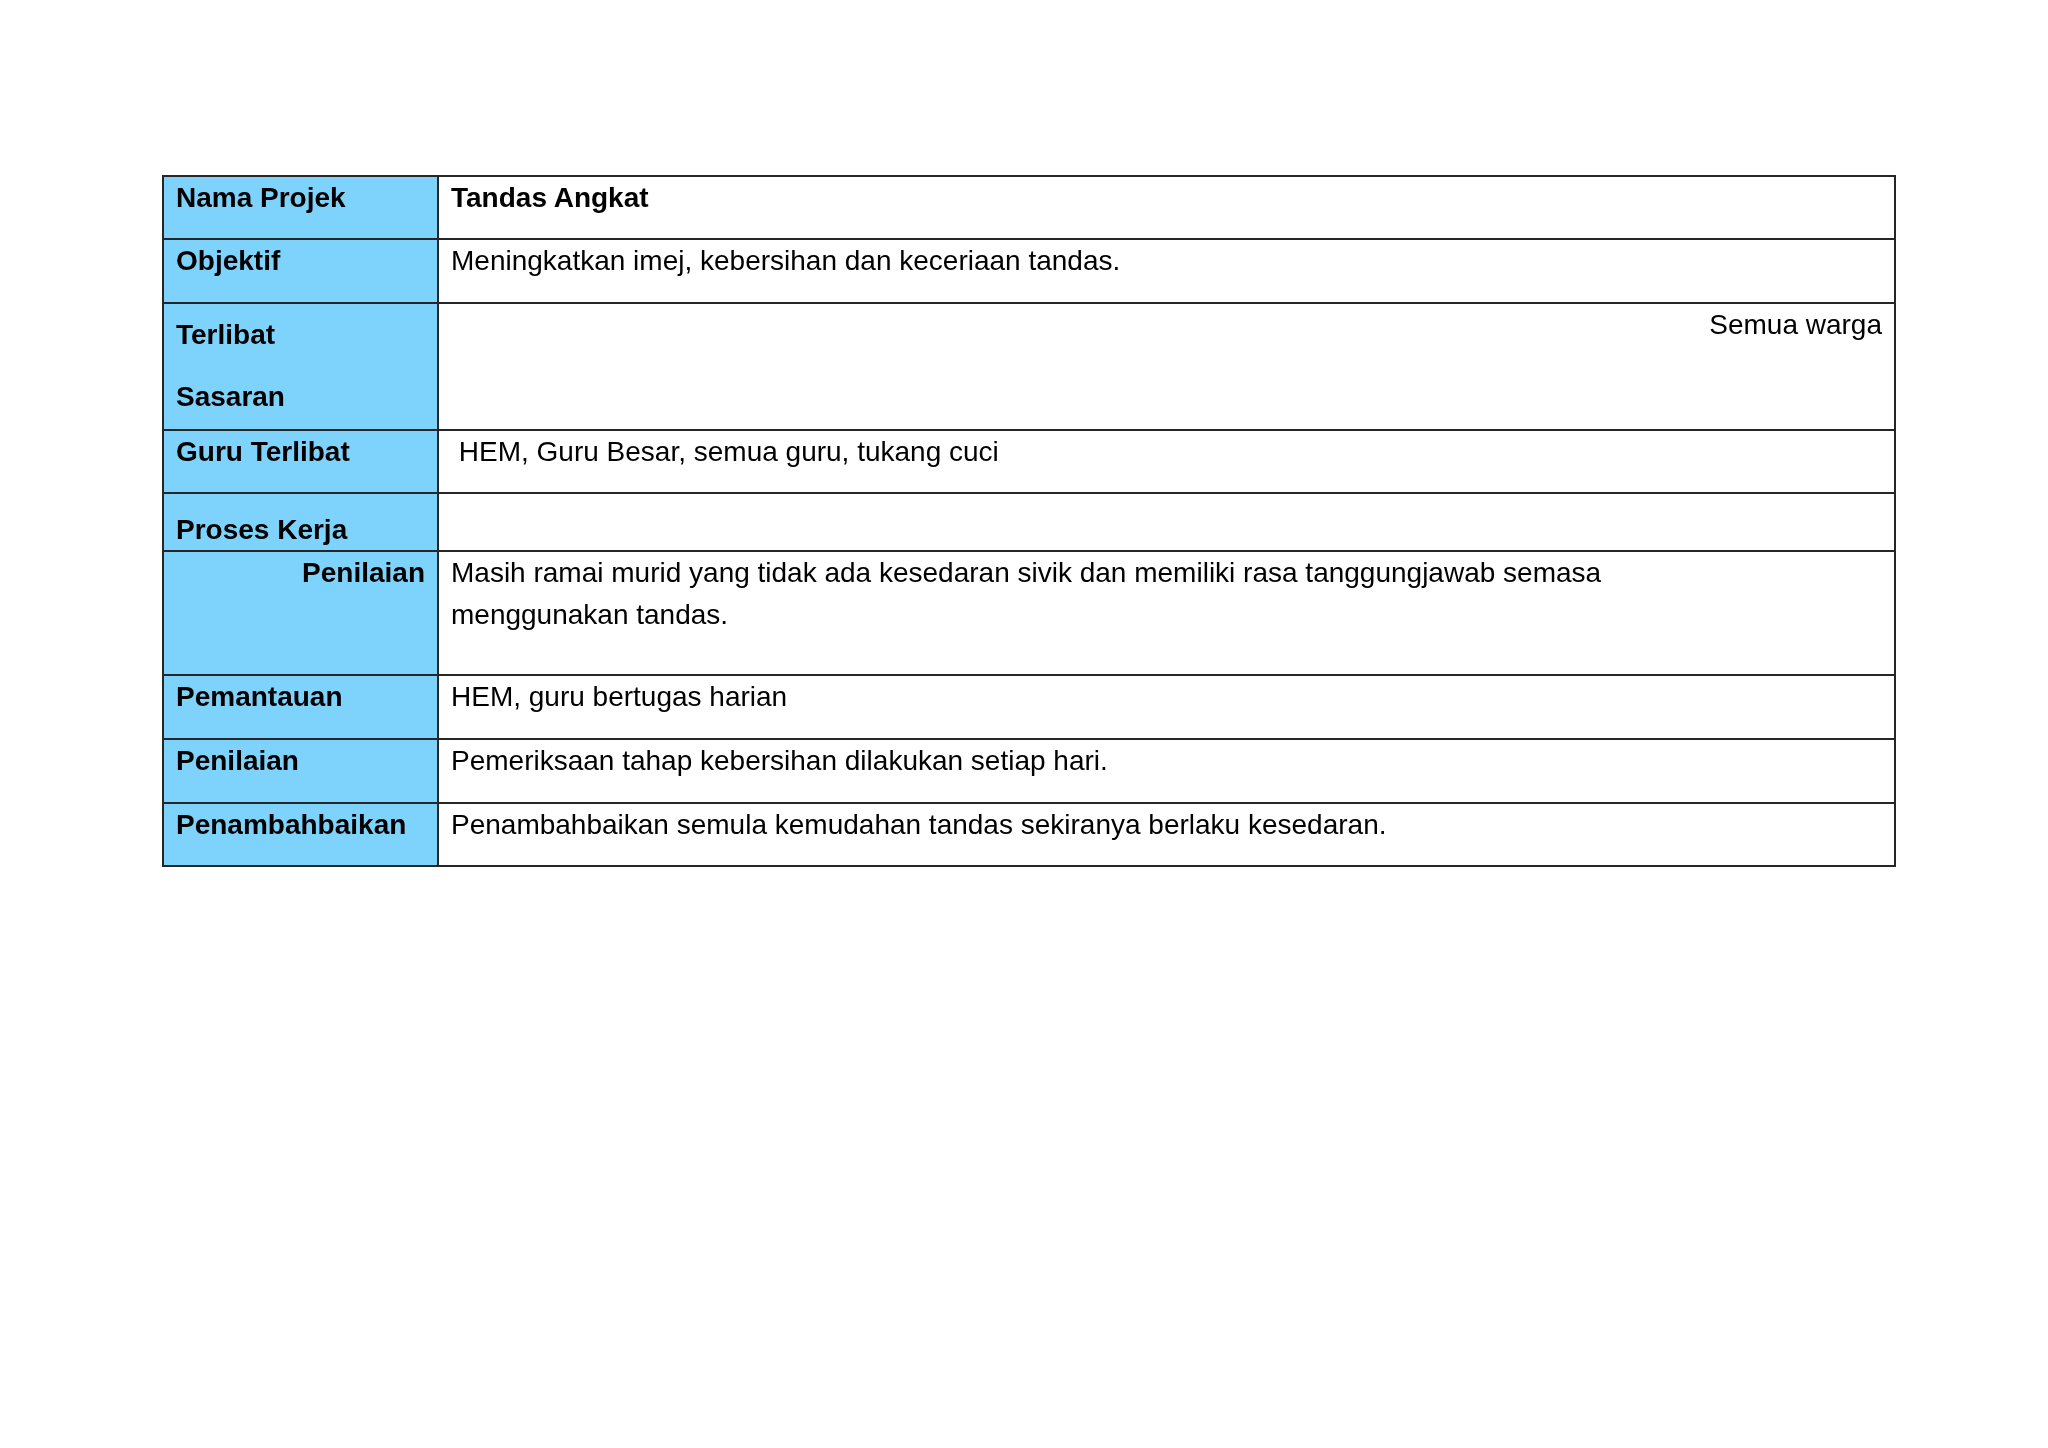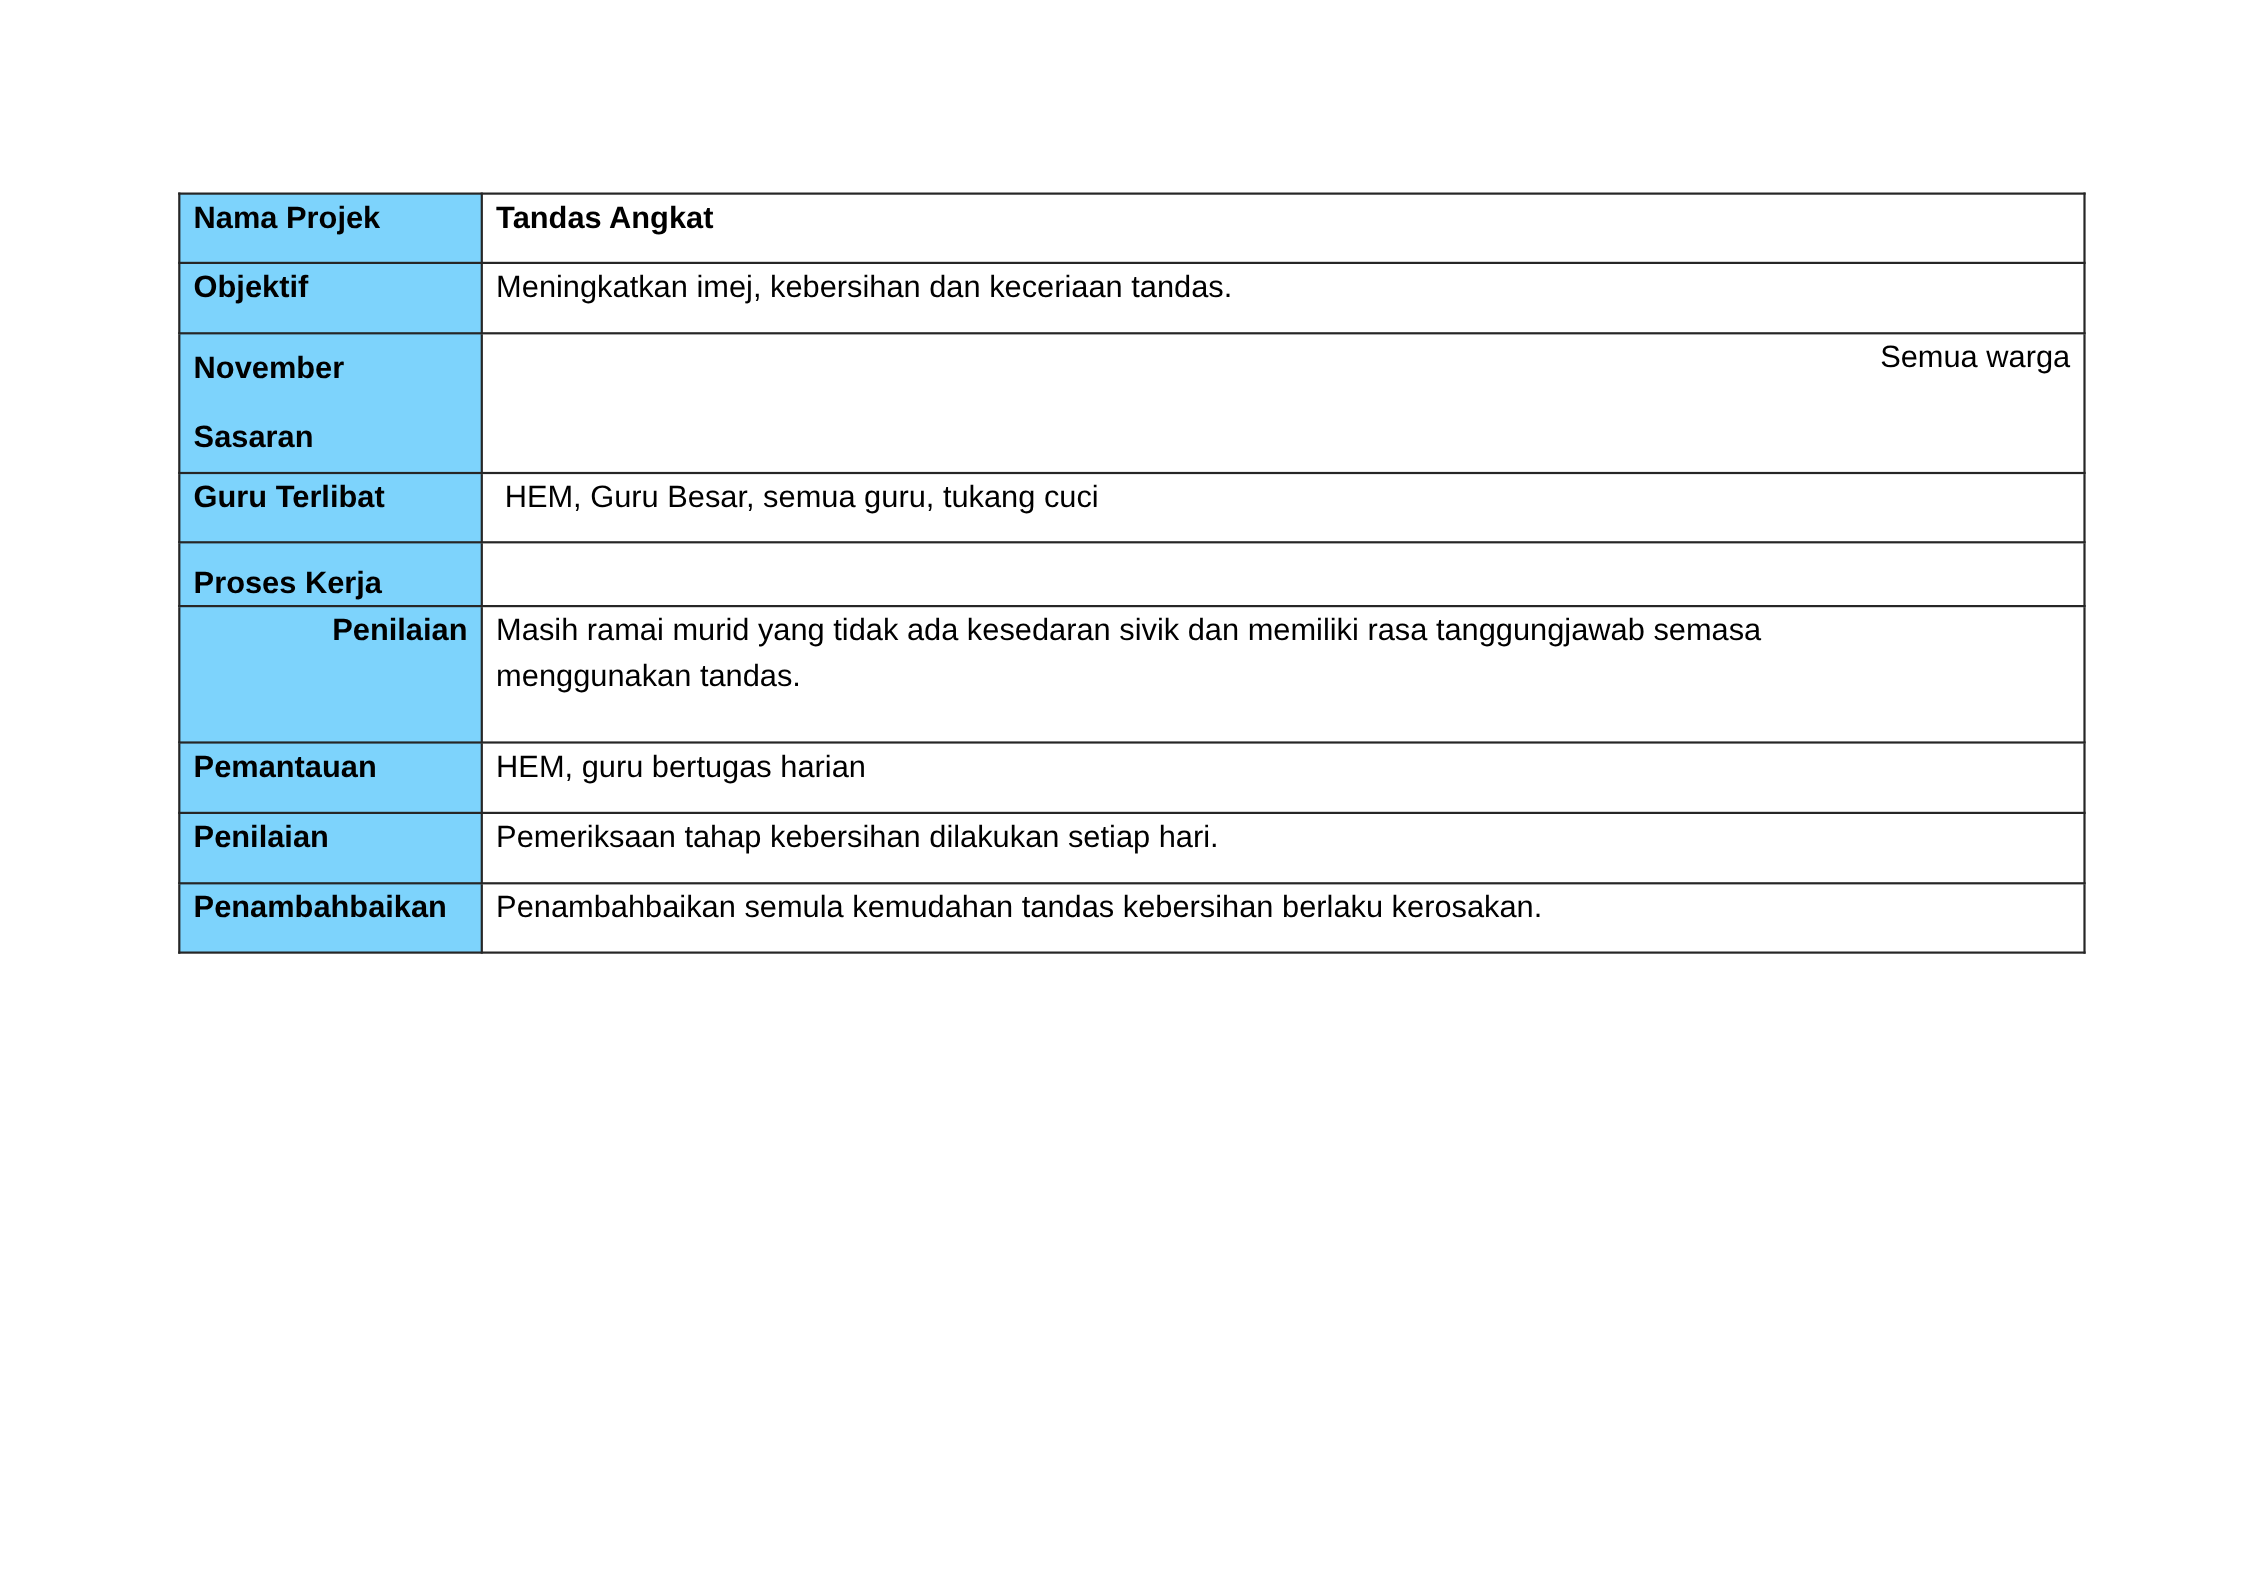--- a/index.html
+++ b/index.html
@@ -25,21 +25,21 @@
         <tr style="height:63px">
       <td class="label">Nama Projek</td>
       <td class="value bold">Tandas Angkat</td>
     </tr>
     <tr style="height:64px">
       <td class="label">Objektif</td>
       <td class="value">Meningkatkan imej, kebersihan dan keceriaan tandas.</td>
     </tr>
     <tr style="height:127px">
       <td class="label">
-        <div class="lbl2">November</div>
+        <div class="lbl2">Terlibat</div>
         <div class="lbl2">Sasaran</div>
       </td>
       <td class="value mid">Semua warga</td>
     </tr>
     <tr style="height:63px">
       <td class="label">Guru Terlibat</td>
       <td class="value">&nbsp;HEM, Guru Besar, semua guru, tukang cuci</td>
     </tr>
     <tr style="height:44px">
       <td class="label" style="padding-top:16px;line-height:40px">Proses Kerja</td>
@@ -55,17 +55,17 @@
     <tr style="height:64px">
       <td class="label">Pemantauan</td>
       <td class="value">HEM, guru bertugas harian</td>
     </tr>
     <tr style="height:64px">
       <td class="label">Penilaian</td>
       <td class="value">Pemeriksaan tahap kebersihan dilakukan setiap hari.</td>
     </tr>
     <tr style="height:63px">
       <td class="label">Penambahbaikan</td>
-      <td class="value">Penambahbaikan semula kemudahan tandas kebersihan berlaku kerosakan.</td>
+      <td class="value">Penambahbaikan semula kemudahan tandas sekiranya berlaku kesedaran.</td>
     </tr>
   </tbody>
     </table>
 </div>
 
 </body></html>

